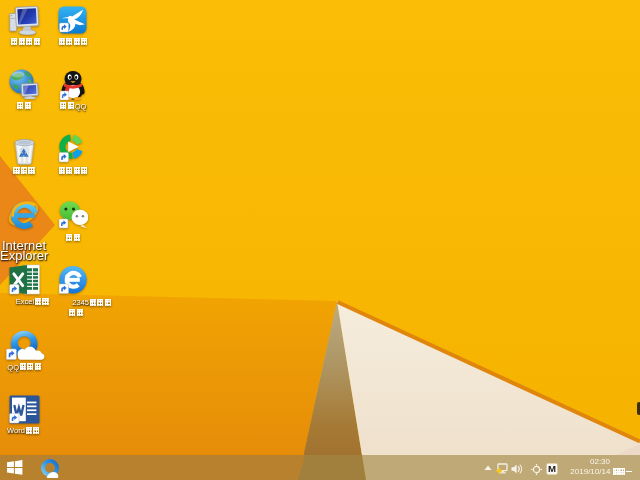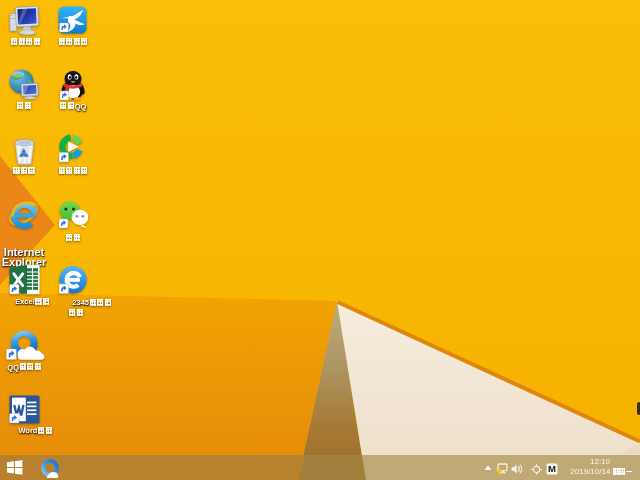--- a/index.html
+++ b/index.html
@@ -1,21 +1,21 @@
 <!DOCTYPE html>
 <html><head>
 <meta charset="utf-8">
 <style>
   html,body{margin:0;padding:0;}
   body{width:640px;height:480px;overflow:hidden;position:relative;
        font-family:"Liberation Sans",sans-serif;background:#f9ba03;}
   #wall{position:absolute;left:0;top:0;}
   .ico{position:absolute;filter:drop-shadow(0 1.2px 1.2px rgba(70,35,0,.38));}
   .tbi{filter:none !important;}
-  .lbl{position:absolute;color:#fff;font-size:7.5px;font-weight:bold;line-height:9px;text-align:center;
+  .lbl{position:absolute;color:#fff;font-size:7.5px;font-weight:normal;line-height:9px;text-align:center;
        text-shadow:0 1px 2px rgba(0,0,0,.85),1px 1px 1px rgba(40,20,0,.6);
        white-space:nowrap;}
   .c{display:inline-block;width:6.2px;height:6.8px;margin:0 .7px;vertical-align:-0.5px;
      background-image:
        linear-gradient(#fff,#fff),linear-gradient(#fff,#fff),linear-gradient(#fff,#fff),
        linear-gradient(#fff,#fff),linear-gradient(#fff,#fff),linear-gradient(#fff,#fff);
      background-size:100% 1.6px,100% 1.5px,100% 1.6px,1.5px 100%,1.5px 100%,1.4px 100%;
      background-position:0 0,0 50%,0 100%,0 0,100% 0,52% 0;
      background-repeat:no-repeat;
      filter:drop-shadow(0 1px 0.8px rgba(0,0,0,.45));}
@@ -143,21 +143,21 @@
     <linearGradient id="ieg" x1="0" y1="0" x2="0" y2="1">
       <stop offset="0" stop-color="#5ac8f2"></stop>
         <stop offset="1" stop-color="#1e8fd8"></stop>
     </linearGradient>
   </defs>
   <ellipse cx="18.5" cy="16.5" rx="15.2" ry="8.3" transform="rotate(-33 18.5 16.5)" stroke="#eda70d" stroke-width="2.6" fill="none"></ellipse>
   <path d="M26.3,26.6 A10.6,10.6 0 1,1 29.8,15.9" fill="none" stroke="url(#ieg)" stroke-width="6"></path>
   <rect x="9" y="16.2" width="20.8" height="4.6" fill="#35a5e5"></rect>
   <path d="M7.7,19.5 C7.2,12.5 12,6.8 20,5.8 C24,5.3 28,6.6 29.8,8.6" fill="none" stroke="#f4b515" stroke-width="2.7"></path>
 </svg>
-<div class="lbl" style="left:0px;top:247px;width:48px;line-height:10px;font-size:11px">Internet<br>Explorer</div>
+<div class="lbl" style="left:0px;top:241px;width:48px;line-height:10px;font-size:13px">Internet<br>Explorer</div>
 
 <svg class="ico" style="left:9px;top:264px" width="31" height="31" viewBox="0 0 31 31">
   <rect x="16" y="1" width="14.5" height="29" fill="#ffffff" stroke="#c8d4cd" stroke-width="0.6"></rect>
   <rect x="18" y="4.2" width="11" height="21.6" fill="#1f7547"></rect>
   <g stroke="#ffffff" stroke-width="1.1">
     <line x1="23.5" y1="4.2" x2="23.5" y2="25.8"></line>
     <line x1="18" y1="8" x2="29" y2="8"></line>
       <line x1="18" y1="11.6" x2="29" y2="11.6"></line>
     <line x1="18" y1="15.2" x2="29" y2="15.2"></line>
       <line x1="18" y1="18.8" x2="29" y2="18.8"></line>
@@ -205,21 +205,21 @@
     <rect x="18" y="6.6" width="9.4" height="1.7"></rect>
     <rect x="18" y="10.5" width="9.4" height="1.7"></rect>
     <rect x="18" y="14.4" width="9.4" height="1.7"></rect>
     <rect x="18" y="18.3" width="9.4" height="1.7"></rect>
   </g>
   <g transform="translate(0.5,18.5)">
     <rect x="0" y="0" width="9.5" height="9.5" rx="1.2" fill="#ffffff" stroke="#aebdcd" stroke-width="0.5"></rect>
     <path d="M2.2,7.4 L2.2,5.2 Q2.2,3 4.8,3 L4.8,1.4 L7.6,3.9 L4.8,6.4 L4.8,4.8 Q3.8,4.8 3.8,5.8 L3.8,7.4 Z" fill="#2e6fd6"></path>
   </g>
 </svg>
-<div class="lbl" style="left:12px;top:426px;width:47px">Word<i class="c"></i><i class="c"></i></div>
+<div class="lbl" style="left:0px;top:426px;width:47px">Word<i class="c"></i><i class="c"></i></div>
 
 <svg class="ico" style="left:57.5px;top:5.5px" width="29" height="28" viewBox="0 0 29 28">
   <defs>
     <linearGradient id="xl" x1="0" y1="0" x2="0" y2="1">
       <stop offset="0" stop-color="#34b3f4"></stop>
         <stop offset="1" stop-color="#0a7ad2"></stop>
     </linearGradient>
   </defs>
   <rect x="0.5" y="0.5" width="28" height="27" rx="5.5" fill="url(#xl)"></rect>
   <path d="M3.2,12.2 L10.3,10.9 C11.2,9.7 12.8,9.5 14,10.4 L25,3.8 C23.2,9.2 20,12.4 16.3,13.4 L26.8,18.3 C23.2,19.6 19.8,19.2 17.2,17.6 C17.8,20.8 15.2,24 10.3,26 C12,22.8 12.6,20.2 12.1,17.9 C10,16.6 9.4,14.2 10.3,12.3 Z" fill="#ffffff"></path>
@@ -348,14 +348,14 @@
     <line x1="5.5" y1="0" x2="5.5" y2="1.6"></line>
     <line x1="5.5" y1="9.4" x2="5.5" y2="11"></line>
     <line x1="0" y1="5.5" x2="1.6" y2="5.5"></line>
     <line x1="9.4" y1="5.5" x2="11" y2="5.5"></line>
   </g>
 </svg>
 <svg class="ico tbi" style="left:546px;top:463px" width="12" height="12" viewBox="0 0 12 12">
   <rect x="0.6" y="0.6" width="10.8" height="10.8" rx="1.4" fill="#fbf8f0"></rect>
   <text x="6" y="9.4" font-family="Liberation Sans,sans-serif" font-size="9.6" font-weight="bold" fill="#1a1a1a" text-anchor="middle">M</text>
 </svg>
-<div class="lbl" style="left:564px;top:457px;width:72px;text-align:center;font-size:8px;font-weight:normal;text-shadow:none;color:#fbf7ec">12:10</div>
+<div class="lbl" style="left:564px;top:457px;width:72px;text-align:center;font-size:8px;font-weight:normal;text-shadow:none;color:#fbf7ec">02:30</div>
 <div class="lbl" style="right:8px;top:467px;text-align:right;font-size:8px;font-weight:normal;text-shadow:none;color:#fbf7ec">2019/10/14 <i class="c" style="width:5.7px;height:6.3px;margin:0 .4px;filter:none"></i><i class="c" style="width:5.7px;height:6.3px;margin:0 .4px;filter:none"></i><i style="display:inline-block;width:5.7px;height:1.3px;margin:0 .4px;vertical-align:2px;background:#fff"></i></div>
 
 </body></html>

